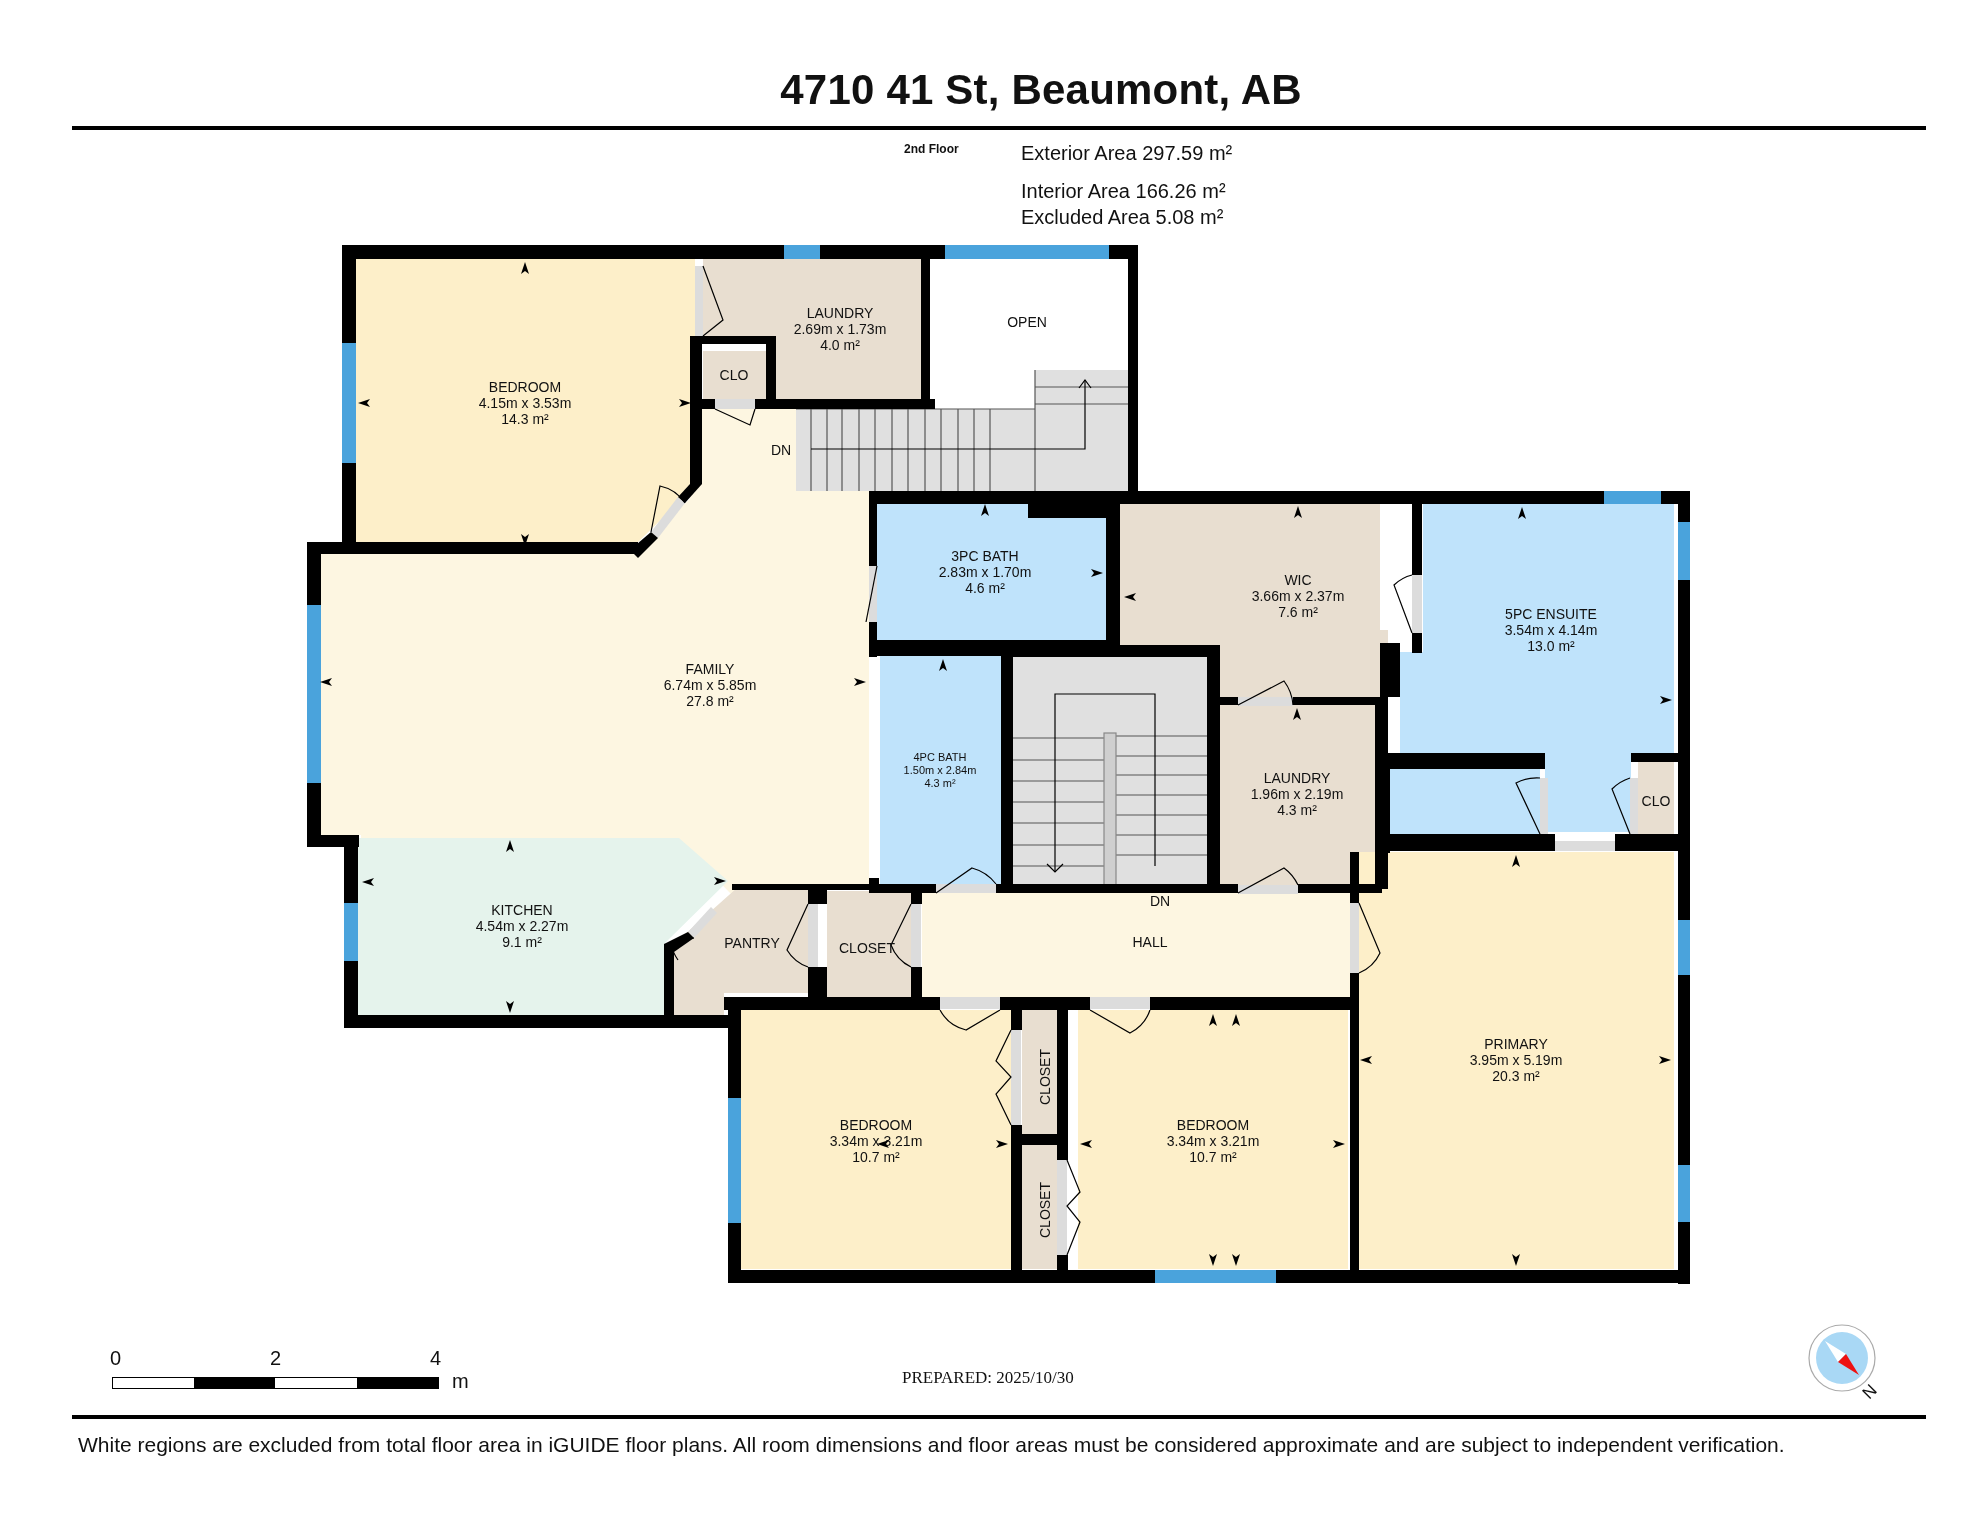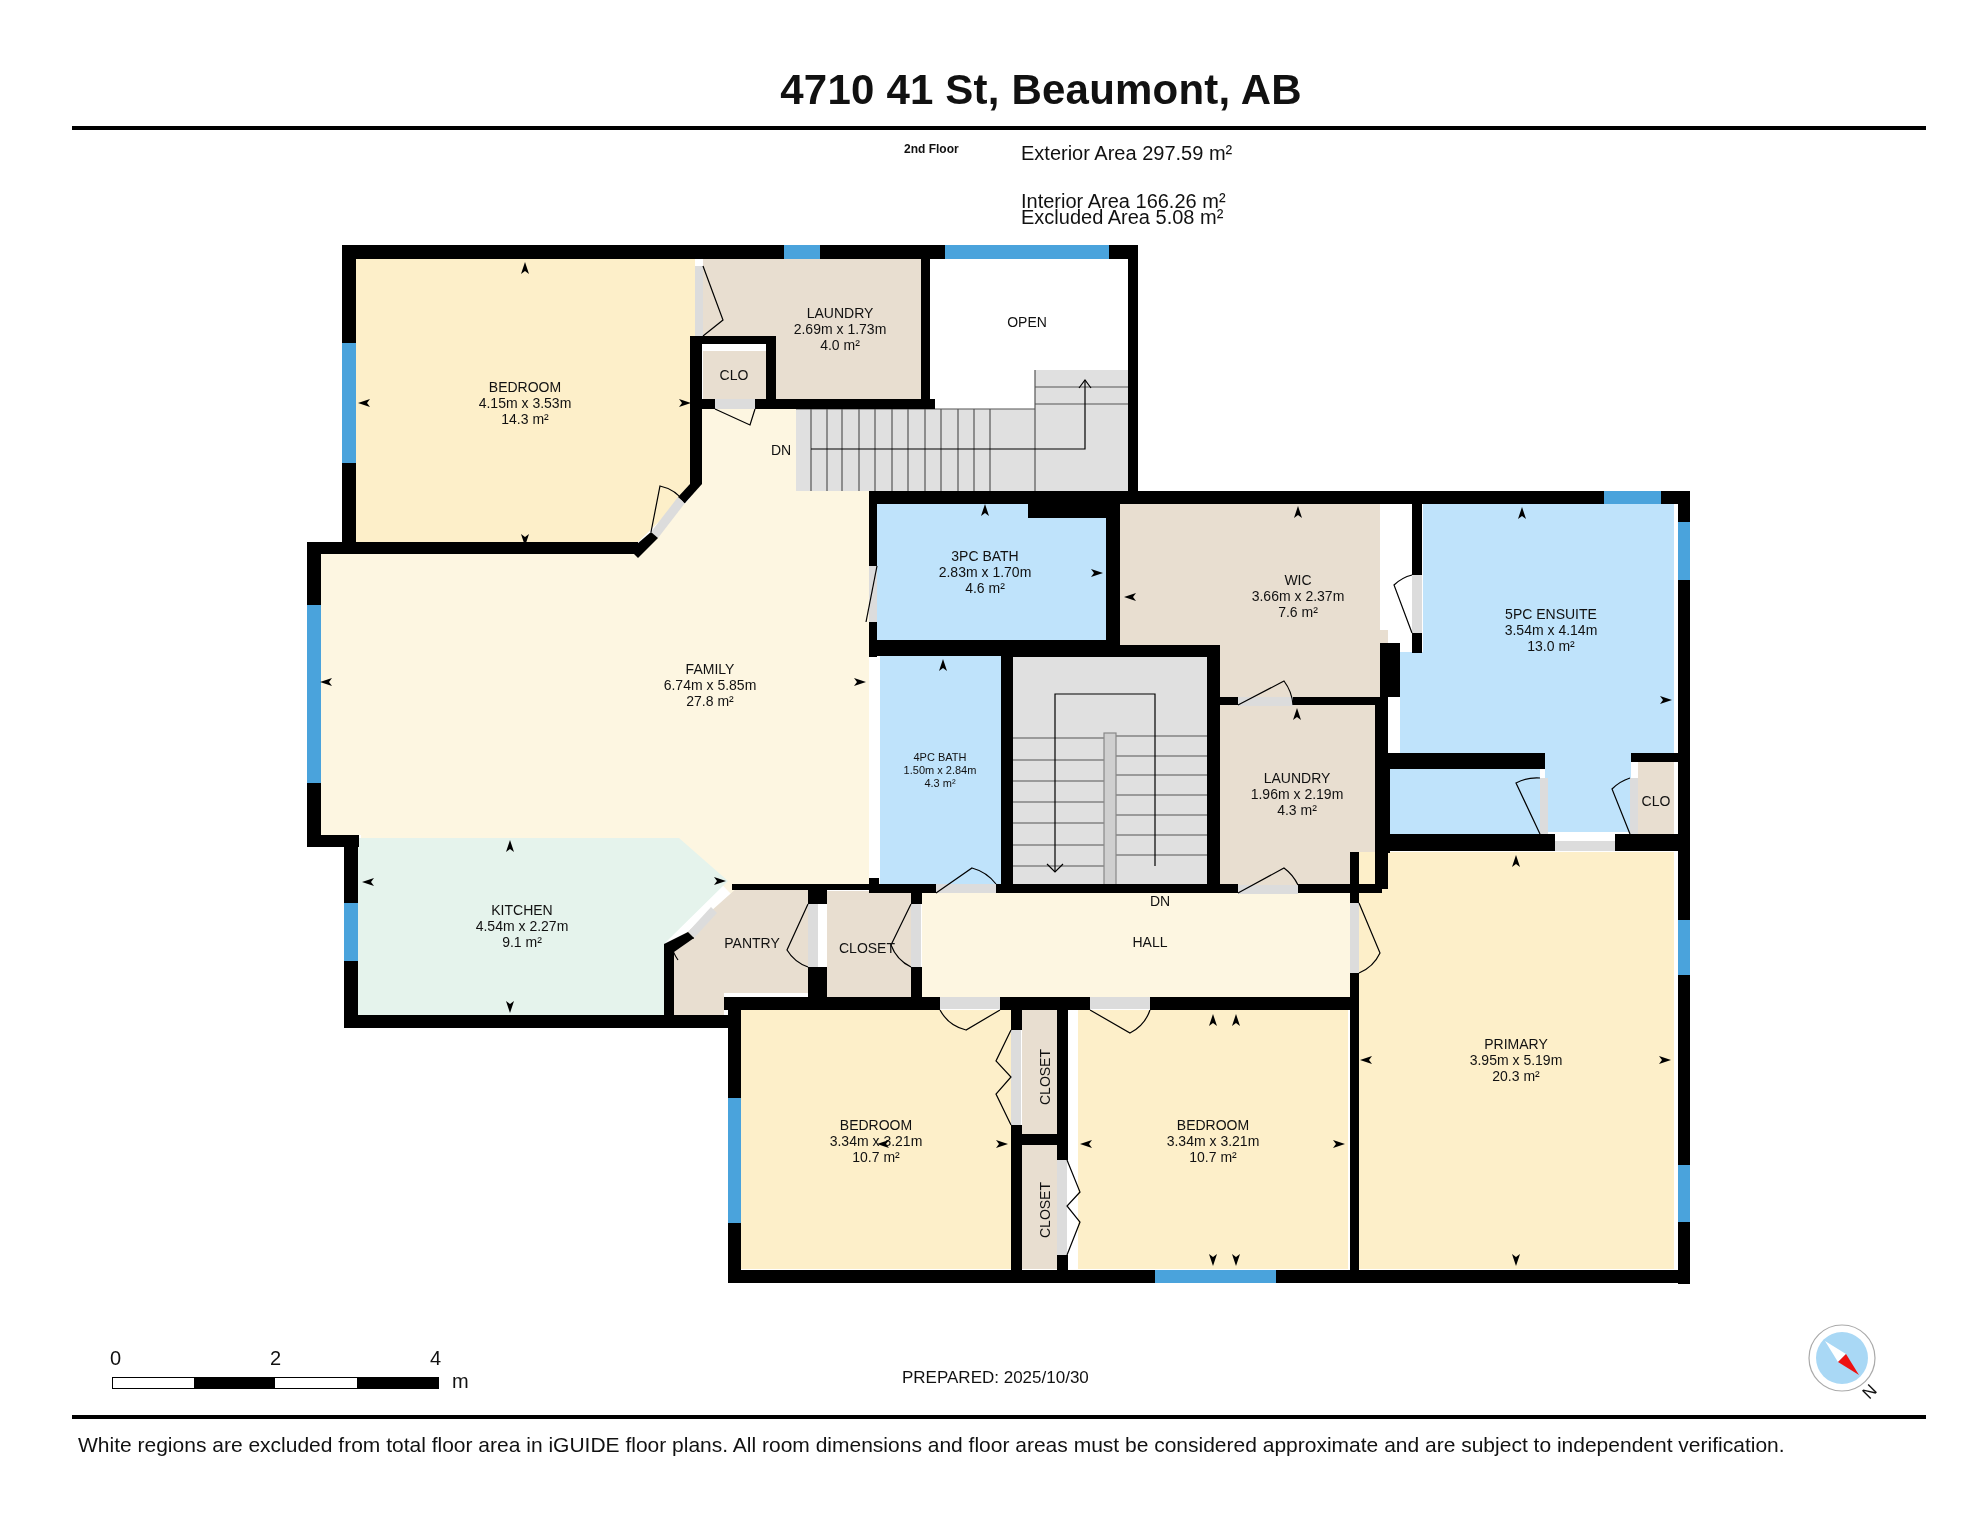--- a/index.html
+++ b/index.html
@@ -10,32 +10,32 @@
   .rule { position: absolute; left: 72px; width: 1854px; height: 4px; background: #000; }
   .rule.top { top: 126px; }
   .rule.bottom { top: 1415px; }
   .floor-label { position: absolute; left: 904px; top: 142px; font-size: 12px; font-weight: bold; }
   .area-line { position: absolute; left: 1021px; font-size: 20px; }
   svg.plan { position: absolute; left: 0; top: 0; }
   .room-text { font-family: "Liberation Sans", sans-serif; font-size: 14px; fill: #111; text-anchor: middle; }
   .room-text.small { font-size: 11px; }
   .scale-num { position: absolute; font-size: 20px; top: 1347px; }
   .scale-unit { position: absolute; left: 452px; top: 1370px; font-size: 20px; }
-  .prepared { position: absolute; left: 902px; top: 1368px; font-size: 17px; }
+  .prepared { position: absolute; left: 902px; top: 1368px; font-size: 17px; font-family: Liberation Serif, serif; }
   .disclaimer { position: absolute; left: 78px; top: 1433px; font-size: 21px; }
   .compass { position: absolute; left: 1808px; top: 1324px; width: 72px; height: 72px; }
 </style>
 </head>
 <body>
 
 <div class="title">4710 41 St, Beaumont, AB</div>
 <div class="rule top"></div>
 <div class="floor-label">2nd Floor</div>
 <div class="area-line" style="top:142px">Exterior Area 297.59 m²</div>
-<div class="area-line" style="top:190px">Interior Area 166.26 m²</div>
+<div class="area-line" style="top:180px">Interior Area 166.26 m²</div>
 <div class="area-line" style="top:206px">Excluded Area 5.08 m²</div>
 
 <svg class="plan" width="1988" height="1536" viewBox="0 0 1988 1536">
 
   <g>
 
     <polygon fill="#fdefc9" points="355,259 695,259 695,484 682,499 630,550 355,550"></polygon>
 
     <polygon fill="#e8ded0" points="703,259 921,259 921,400 776,400 776,343 703,343"></polygon>
 

